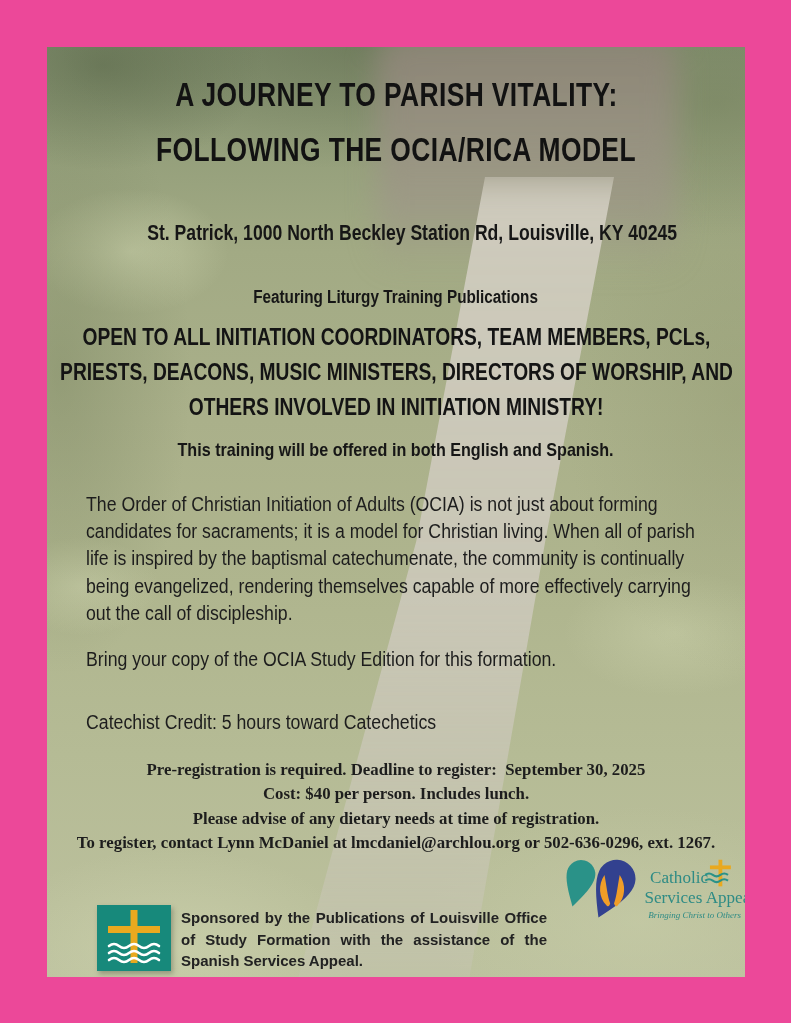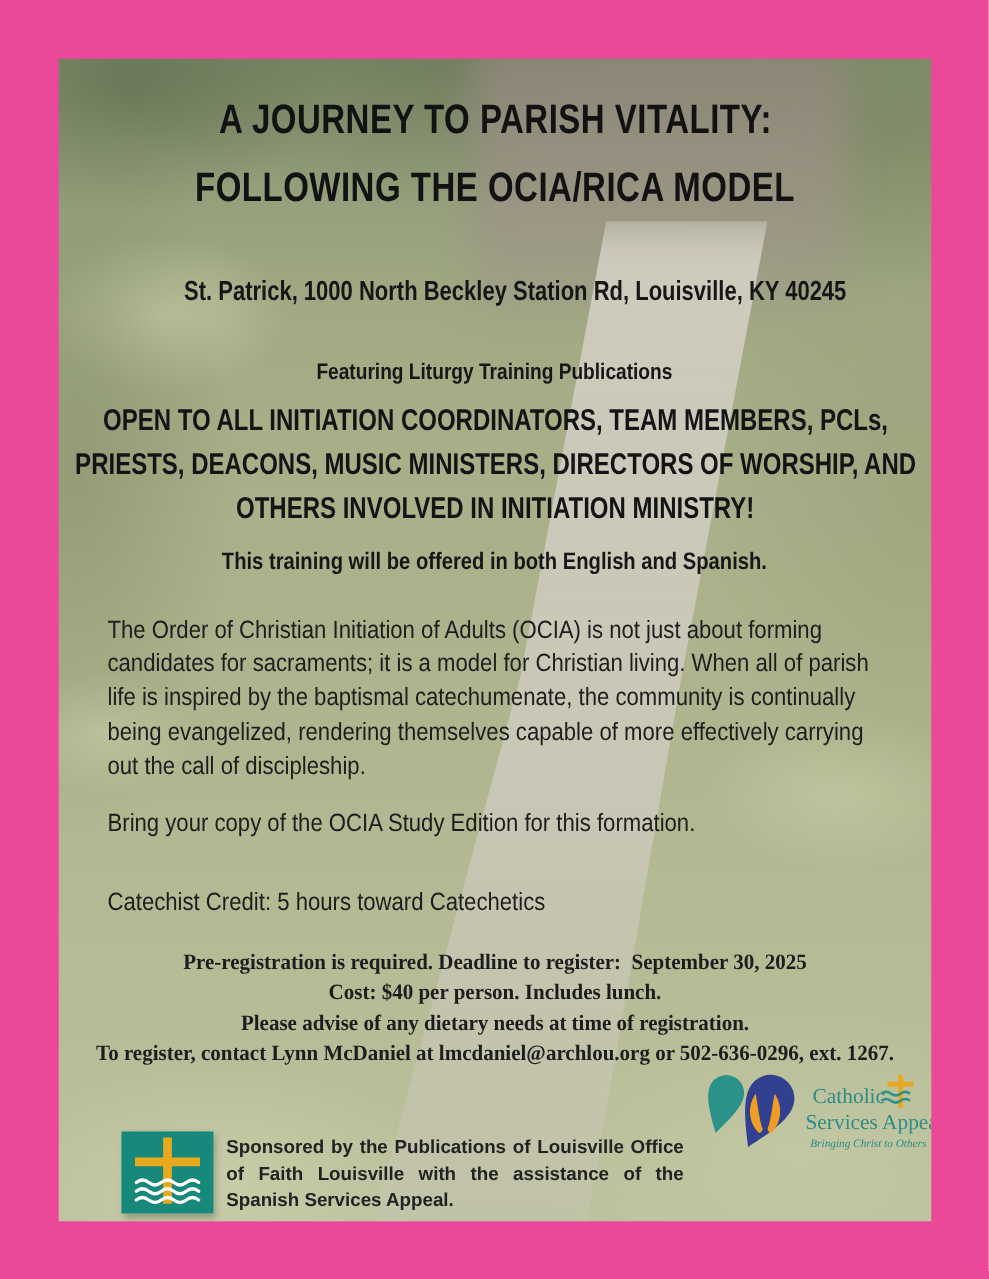--- a/index.html
+++ b/index.html
@@ -144,21 +144,21 @@
         <g stroke="#ffffff" stroke-width="2.6" fill="none" stroke-linecap="round">
           <path d="M12,41 q5,-4 10,0 t10,0 t10,0 t10,0 t10,0"></path>
           <path d="M12,48 q5,-4 10,0 t10,0 t10,0 t10,0 t10,0"></path>
           <path d="M12,55 q5,-4 10,0 t10,0 t10,0 t10,0 t10,0"></path>
         </g>
       </svg>
     </div>
 
     <div class="sponsor">
       <div class="jline">Sponsored by the Publications of Louisville Office</div>
-      <div class="jline">of Faith Louisville with the assistance of the</div>
+      <div class="jline">of Study Formation with the assistance of the</div>
       <div class="jline last">Spanish Services Appeal.</div>
     </div>
 
     <div class="csa-logo">
       <svg viewBox="0 0 200 82" width="190" height="78">
 
         <g transform="translate(23,30) rotate(195)">
           <path d="M0,-26 C9,-11 15,0 15,9 A15,15 0 1,1 -15,9 C-15,0 -9,-11 0,-26 Z" fill="#2a9288"></path>
         </g>
 

